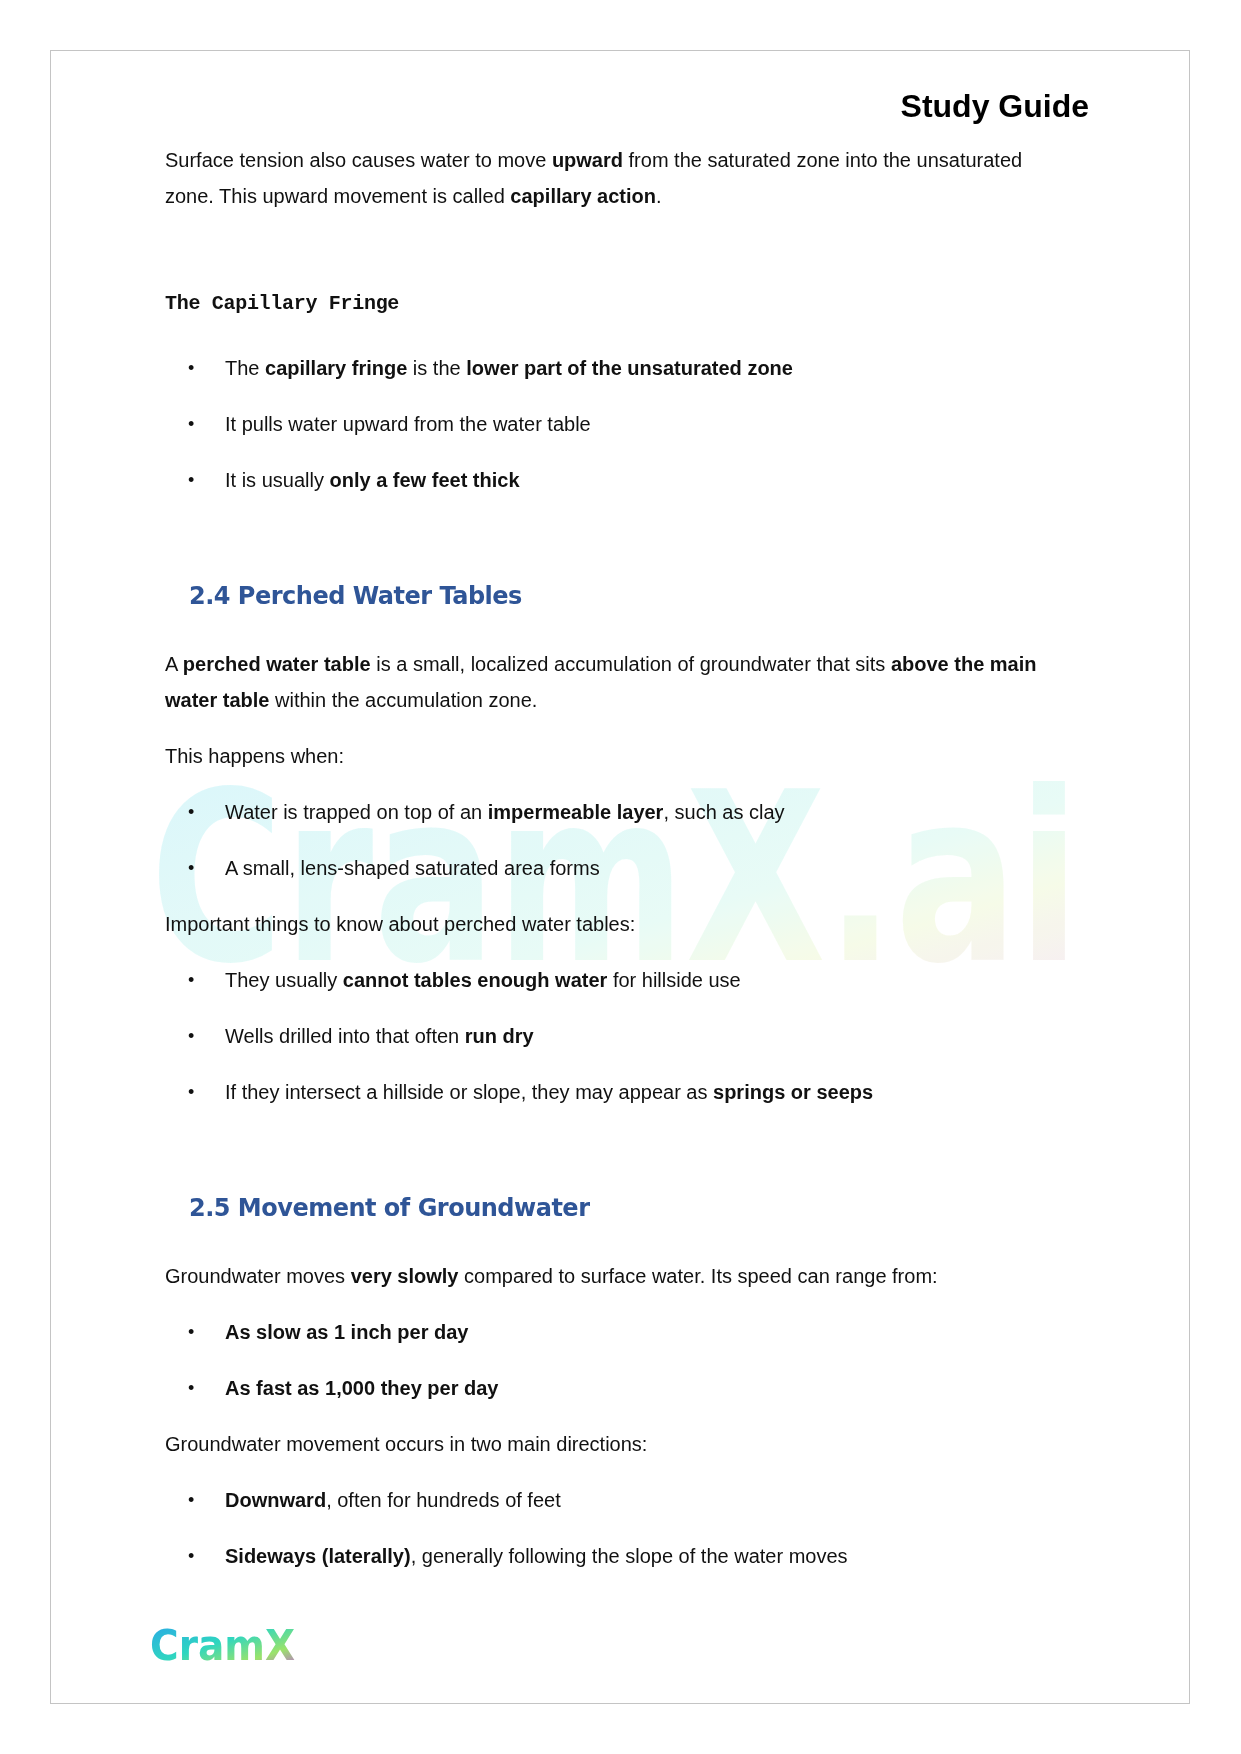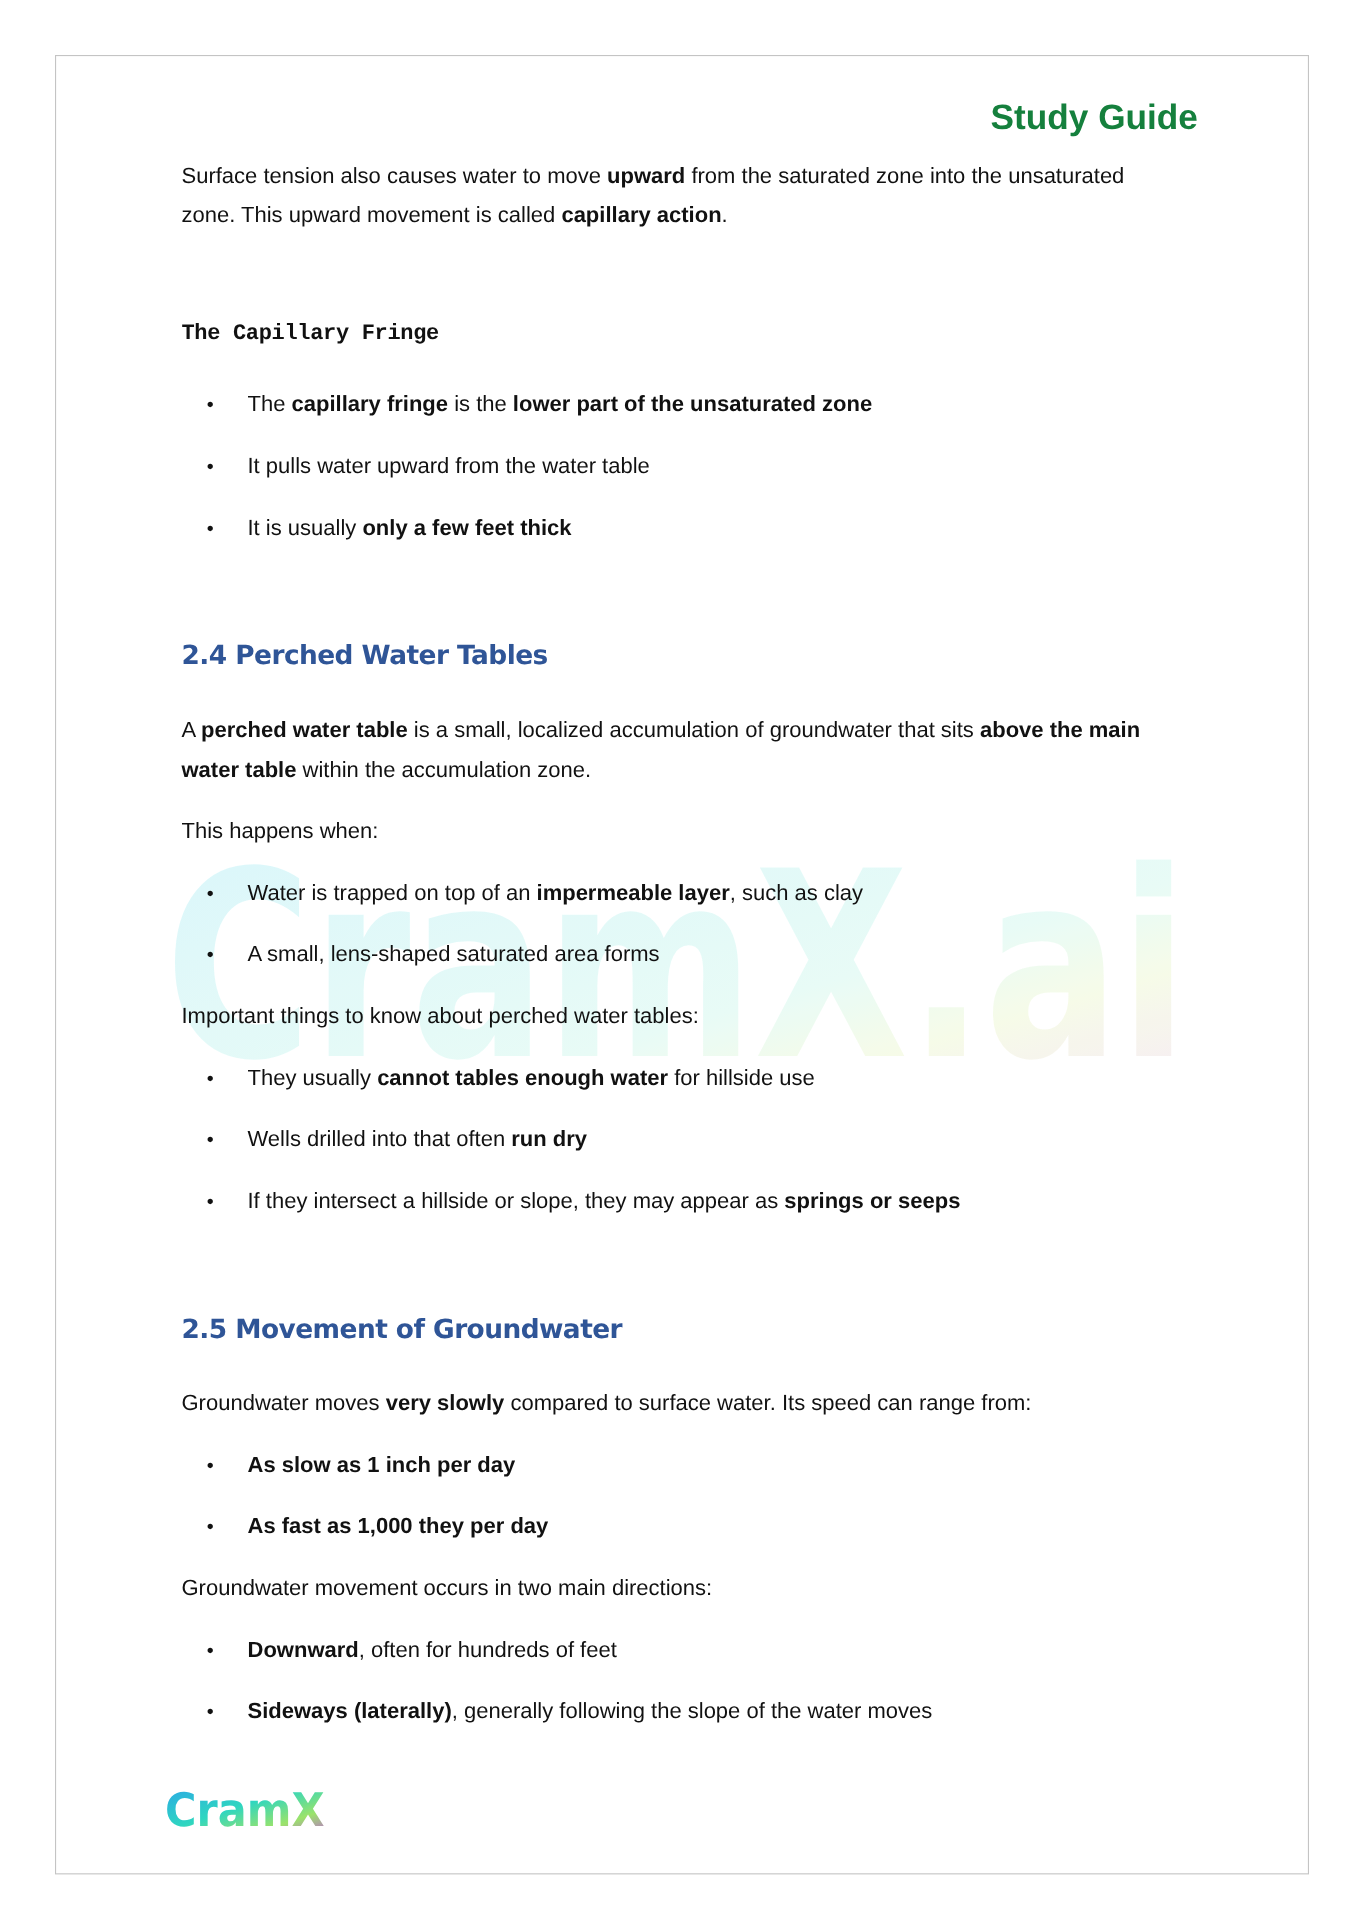--- a/index.html
+++ b/index.html
@@ -3,25 +3,25 @@
   <meta charset="utf-8">
   <style>
     html, body { margin: 0; padding: 0; background: #ffffff; }
     body { width: 1241px; height: 1754px; position: relative; overflow: hidden;
            font-family: "Liberation Sans", "DejaVu Sans", sans-serif; color: #111; }
     .page-frame { position: absolute; left: 50px; top: 50px; width: 1140px; height: 1654px;
                   border: 1.5px solid #c4c4c4; box-sizing: border-box; }
     .watermark { position: absolute; left: 150px; top: 760px; width: 950px; height: 240px;
                  pointer-events: none; z-index: 0; }
     .header-title { position: absolute; right: 152px; top: 88px; font-size: 32px;
-                    font-weight: bold; color: #15803d; z-index: 2; text-align: center; }
+                    font-weight: bold; color: #000000; z-index: 2; text-align: center; }
     .content { position: absolute; left: 150px; top: 0; width: 920px; z-index: 2; font-size: 20px; line-height: 36px; }
     .abs { position: absolute; left: 15px; white-space: nowrap; }
     .h-sub { font-family: Liberation Mono, monospace; font-weight: bold; font-size: 20px; color: #111; letter-spacing: -0.3px; }
-    .h-sec { font-family: "DejaVu Sans", sans-serif; font-weight: bold; font-size: 24px; color: #2f5597; letter-spacing: -0.5px; }
+    .h-sec { font-family: "DejaVu Sans", sans-serif; font-weight: bold; font-size: 24px; color: #2f5597; letter-spacing: -0.5px; margin-left: 24px; }
     .bullet { position: absolute; left: 0; white-space: nowrap; }
     .bullet .dot { position: absolute; left: 38px; top: 0; font-size: 18px; }
     .bullet .txt { position: absolute; left: 75px; top: 0; }
     b { font-weight: bold; }
     .logo { position: absolute; left: 150px; top: 1620px; z-index: 2; }
   </style>
 </head>
 <body>
 
 <div class="page-frame"></div>

